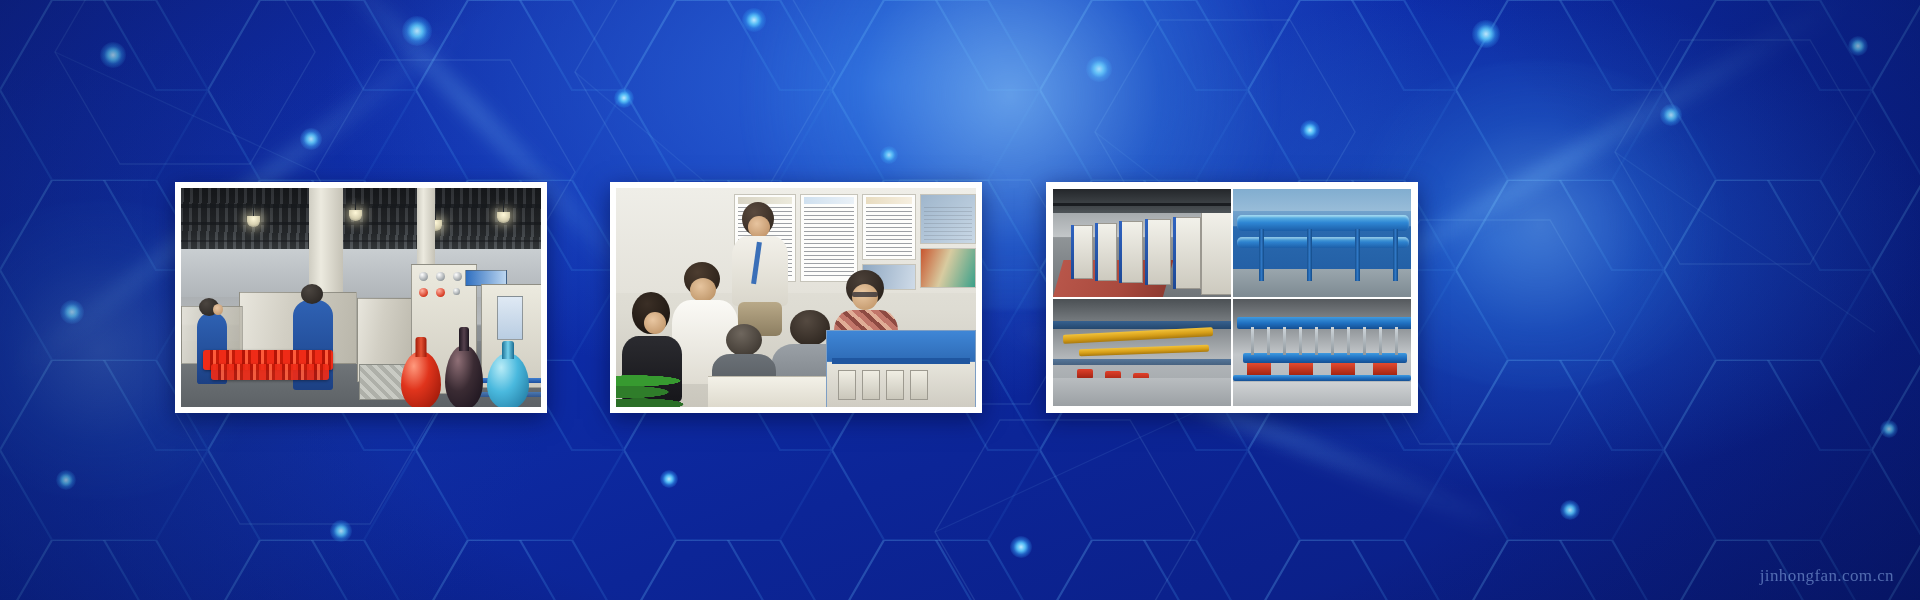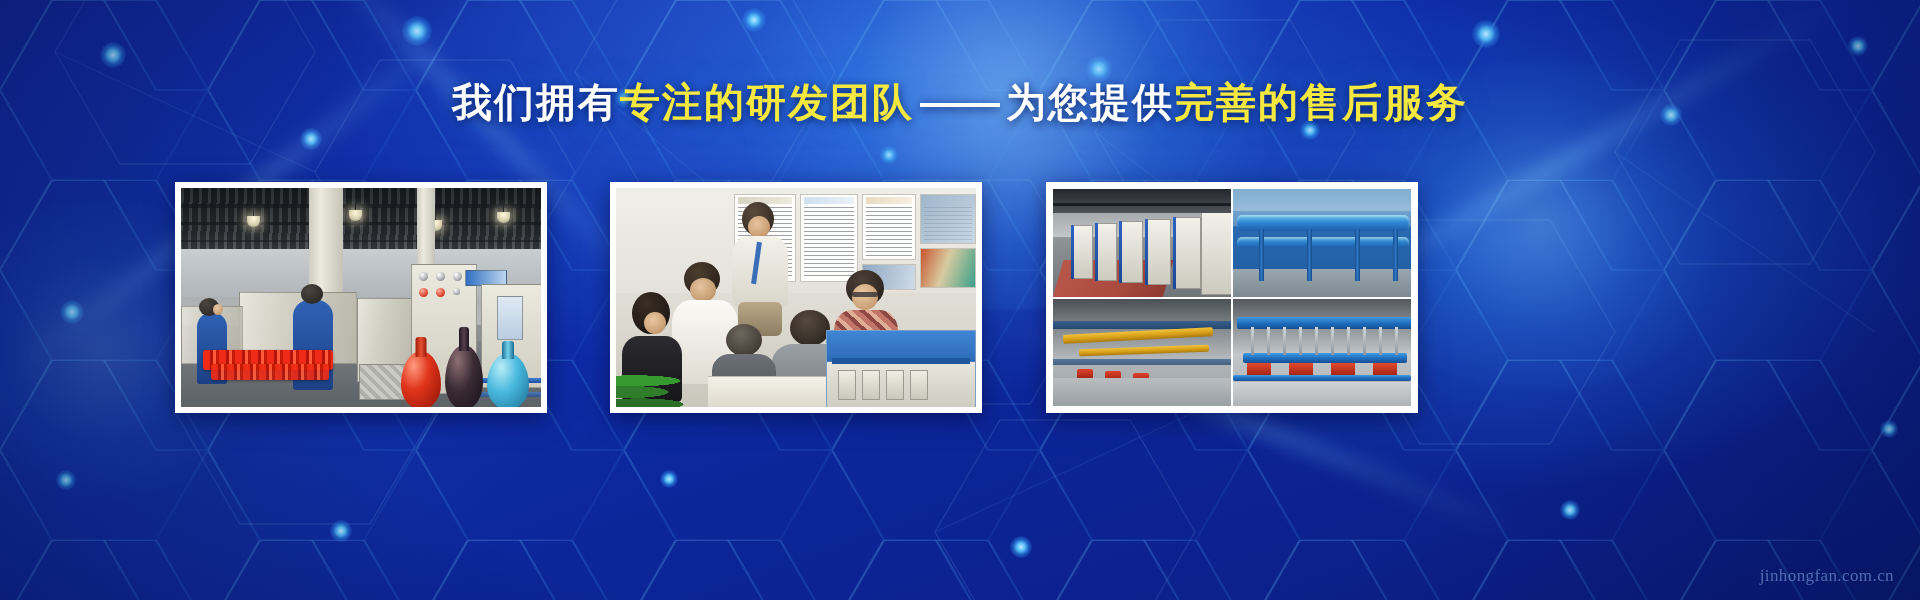--- a/index.html
+++ b/index.html
@@ -366,23 +366,20 @@
   <div class="bloom" style="left:700px; top:-120px; width:620px; height:430px;"></div>
   <div class="bloom" style="left:1330px; top:60px;  width:420px; height:330px; opacity:.55;"></div>
   <div class="bloom" style="left:-80px; top:200px; width:360px; height:300px; opacity:.40;"></div>
   <div class="streak" style="left:-40px; top:190px; width:560px; height:16px; transform:rotate(-38deg);"></div>
   <div class="streak" style="left:230px; top:120px; width:520px; height:14px; transform:rotate(46deg);"></div>
   <div class="streak" style="left:1250px; top:150px; width:640px; height:16px; transform:rotate(-30deg);"></div>
   <div class="streak" style="left:980px; top:420px; width:560px; height:14px; transform:rotate(22deg);"></div>
 
   <div class="vignette"></div>
 
-  <div class="headline">
-    <span class="hl-w">我们拥有</span><span class="hl-y">专注的研发团队</span><span class="hl-dash">——</span><span class="hl-w">为您提供</span><span class="hl-y">完善的售后服务</span>
-  </div>
 
   <div class="cards">
 
     <div class="card c1">
       <div class="photo p1">
         <div class="ceiling"></div>
         <div class="beam" style="top:16px;"></div>
         <div class="beam" style="top:34px; height:3px;"></div>
         <div class="beam" style="top:52px; height:2px; opacity:.5;"></div>
         <div class="lamp" style="left:66px;  top:28px;"></div>

